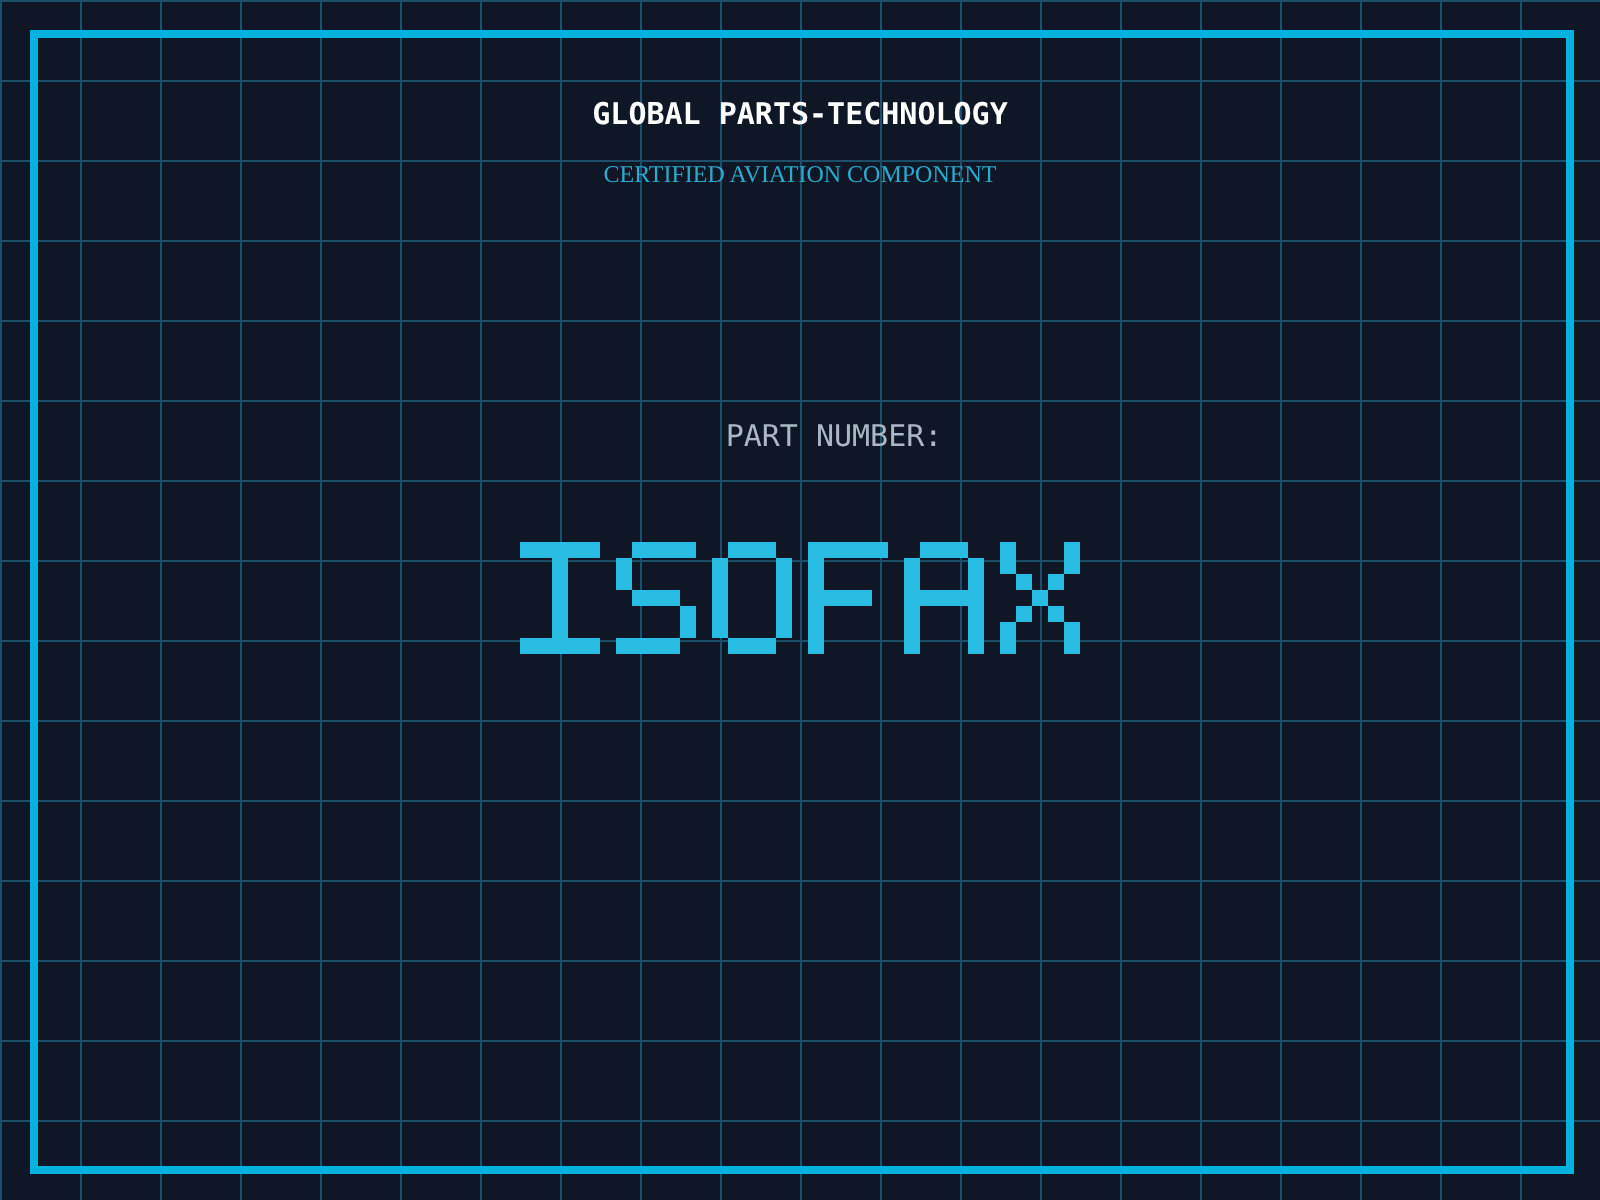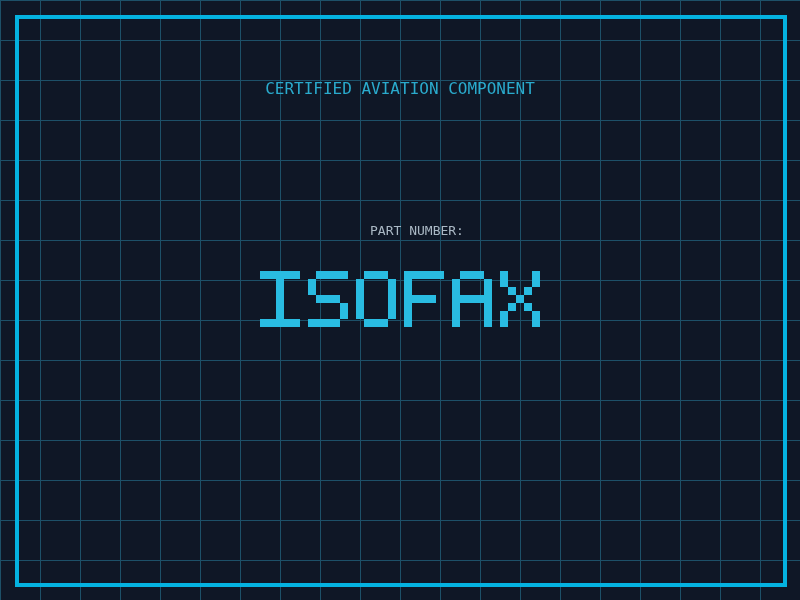--- a/index.html
+++ b/index.html
@@ -36,26 +36,27 @@
   }
   .company-name {
     top: 50px;
     font-size: 15px;
     font-weight: bold;
     letter-spacing: 0px;
     color: #ffffff;
   }
   .tagline {
     top: 81px;
-    font-size: 16px;
+    font-size: 12px;
     color: #2aabcd;
+    font-family: Liberation Serif, serif;
   }
   .part-label {
-    top: 224px;
-    font-size: 13px;
+    top: 211px;
+    font-size: 15px;
     color: #aab8c4;
     padding-left: 34px;
   }
   .part-number-display {
     position: absolute;
     top: 271px;
     left: 0;
     width: 800px;
     height: 56px;
     display: flex;
@@ -67,20 +68,21 @@
     font-size: 13px;
     color: #e1e9f0;
   }
 </style>
 </head>
 <body>
 
 <div class="canvas">
   <div class="frame"></div>
 
+  <div class="txt company-name">GLOBAL PARTS-TECHNOLOGY</div>
 
   <div class="txt tagline">CERTIFIED AVIATION COMPONENT</div>
 
   <div class="txt part-label">PART NUMBER:</div>
 
   <div class="part-number-display" aria-label="ISOFAX">
       <svg width="280" height="56" viewBox="0 0 280 56" shape-rendering="crispEdges" fill="#29bce2" aria-hidden="true">
         <rect x="0" y="0" width="8" height="8"></rect>
         <rect x="8" y="0" width="8" height="8"></rect>
         <rect x="16" y="0" width="8" height="8"></rect>

